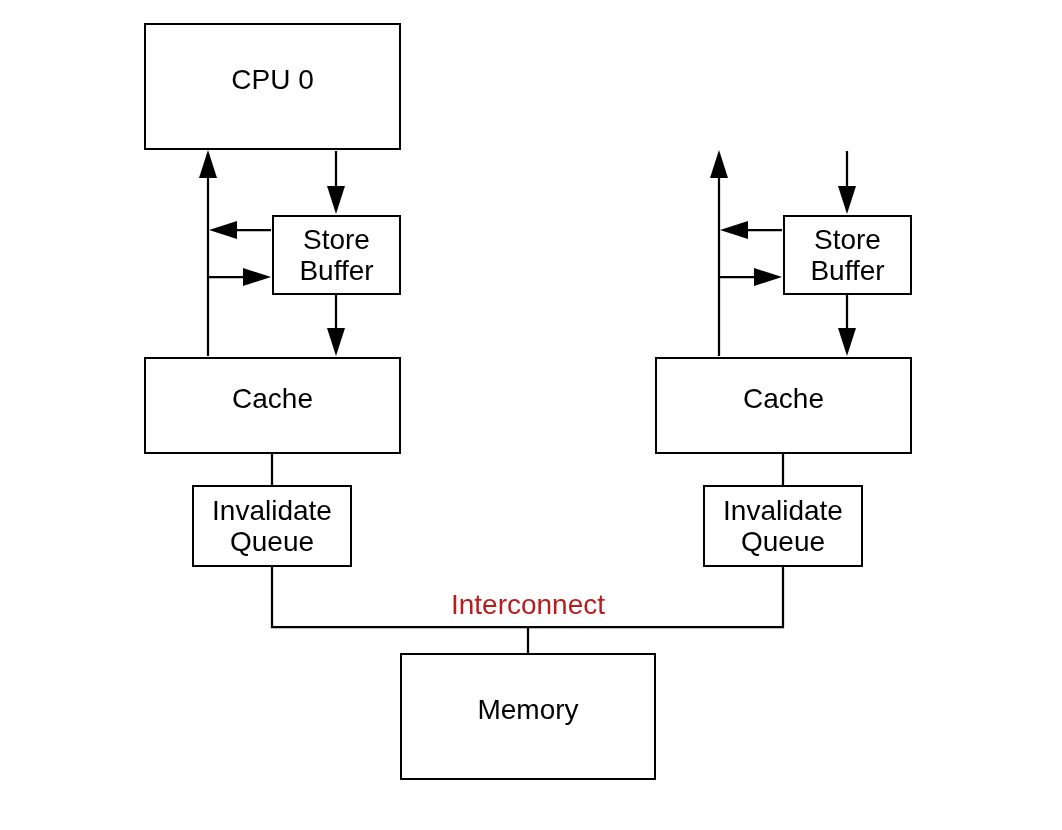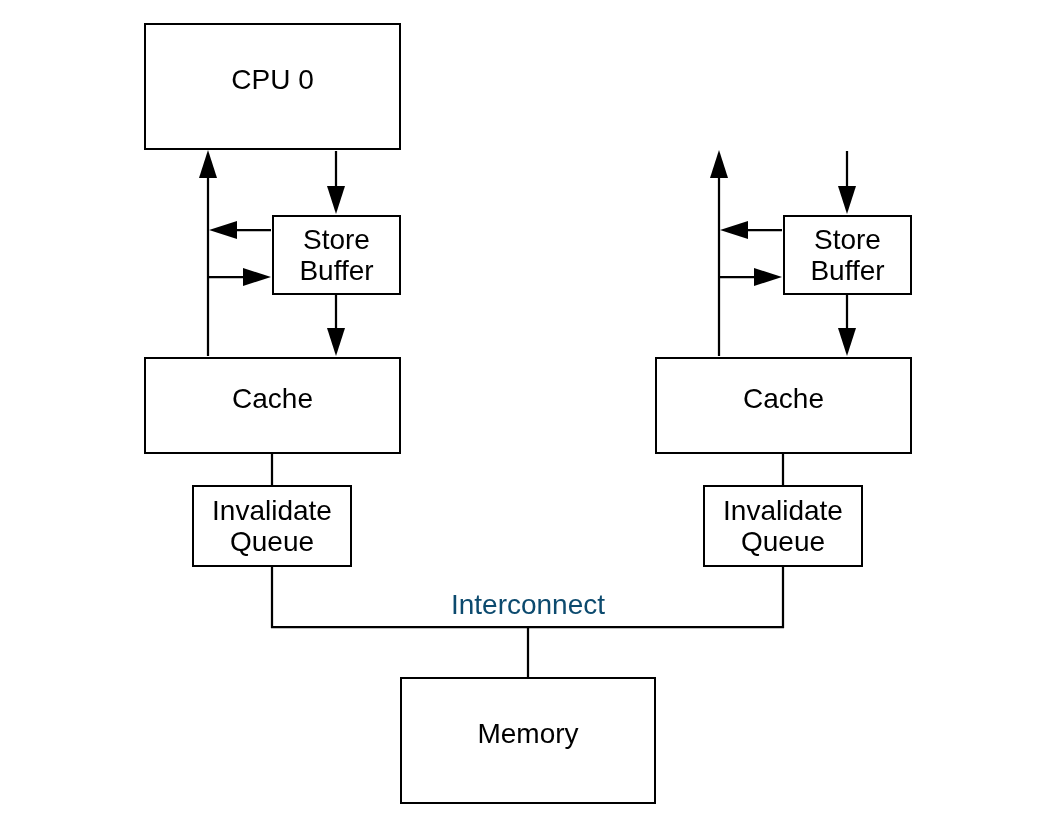--- a/index.html
+++ b/index.html
@@ -37,21 +37,21 @@
   }
   .node .lbl {
     white-space: pre-line;
   }
   .node.big {
     padding-bottom: 14px;
   }
   .free-label {
     position: absolute;
     font-size: 28px;
-    color: #0c4a6e;
+    color: #b91c1c;
     text-align: center;
     white-space: nowrap;
   }
 </style>
 </head>
 <body>
 
 <div class="stage">
 
   <svg class="wires" viewBox="0 0 1062 830" stroke="#000000" stroke-width="2.25" fill="none">
@@ -134,17 +134,17 @@
 Queue</span>
   </div>
 
   <div class="node" style="left:703px; top:485px; width:160px; height:82px;">
     <span class="lbl">Invalidate
 Queue</span>
   </div>
 
   <div class="free-label" style="left:398px; top:589px; width:260px;">Interconnect</div>
 
-  <div class="node big" style="left:400px; top:677px; width:256px; height:127px;">
+  <div class="node big" style="left:400px; top:653px; width:256px; height:127px;">
     <span class="lbl">Memory</span>
   </div>
 
 </div>
 
 </body></html>

